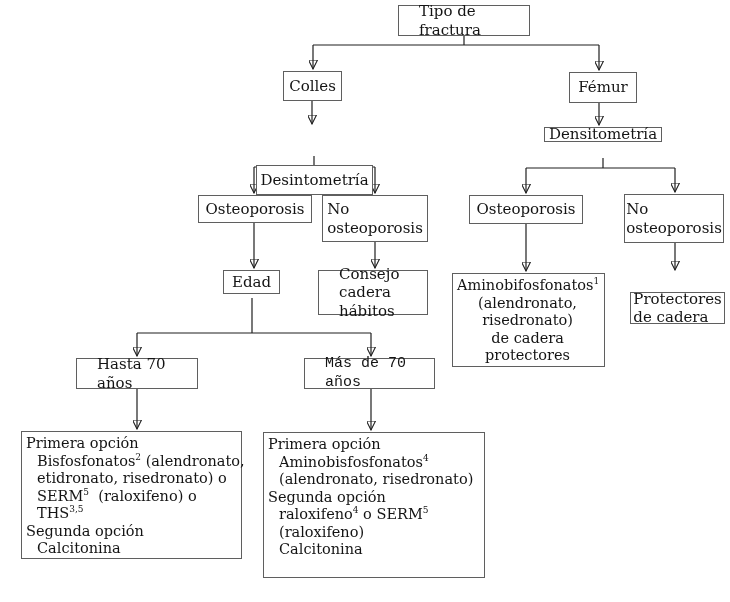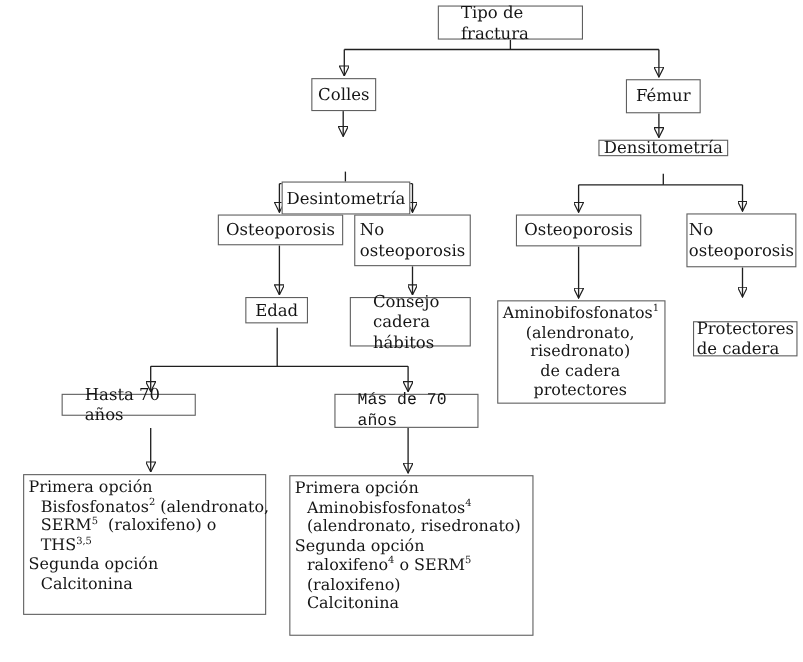--- a/index.html
+++ b/index.html
@@ -35,21 +35,21 @@
   #n-desinto   { left:256px; top:126px; width:117px; height:30px;margin-top:39px; }
   #n-densito   { left:544px; top:127px; width:118px; height:15px; }
   #n-osteo-l   { left:198px; top:195px; width:114px; height:28px; }
   #n-noosteo-l { left:322px; top:195px; width:106px; height:47px; }
   #n-osteo-r   { left:469px; top:195px; width:114px; height:29px; }
   #n-noosteo-r { left:624px; top:194px; width:100px; height:49px; }
   #n-edad      { left:223px; top:270px; width:57px;  height:24px; }
   #n-consejo   { left:318px; top:270px; width:110px; height:45px; }
   #n-amino     { left:452px; top:273px; width:153px; height:94px; }
   #n-protect   { left:630px; top:272px; width:95px;  height:32px;margin-top:20px; }
-  #n-hasta     { left:56px;  top:358px; width:122px; height:20px; }
+  #n-hasta     { left:76px;  top:358px; width:122px; height:31px; }
   #n-mas       { left:304px; top:358px; width:131px; height:31px;font-family:Liberation Mono, monospace; }
   #n-big-l     { left:21px;  top:431px; width:221px; height:128px; }
   #n-big-m     { left:263px; top:432px; width:222px; height:146px; }
 </style>
 </head>
 <body>
 
 <div class="canvas">
 
   <svg class="connectors" viewBox="0 0 730 602" xmlns="http://www.w3.org/2000/svg">
@@ -140,20 +140,21 @@
 
   <div id="n-protect" class="node">Protectores de cadera</div>
 
   <div id="n-hasta" class="node">Hasta 70 años</div>
 
   <div id="n-mas" class="node">Más de 70 años</div>
 
   <div id="n-big-l" class="node rich">
       <div class="tline"><span>Primera opción</span></div>
       <div class="tline indent"><span>Bisfosfonatos</span><sup>2</sup><span> (alendronato,</span></div>
+      <div class="tline indent"><span>etidronato, risedronato) o</span></div>
       <div class="tline indent"><span>SERM</span><sup>5</sup><span>&nbsp; (raloxifeno) o</span></div>
       <div class="tline indent"><span>THS</span><sup>3,5</sup></div>
       <div class="tline"><span>Segunda opción</span></div>
       <div class="tline indent"><span>Calcitonina</span></div>
     </div>
 
   <div id="n-big-m" class="node rich">
       <div class="tline"><span>Primera opción</span></div>
       <div class="tline indent"><span>Aminobisfosfonatos</span><sup>4</sup></div>
       <div class="tline indent"><span>(alendronato, risedronato)</span></div>

